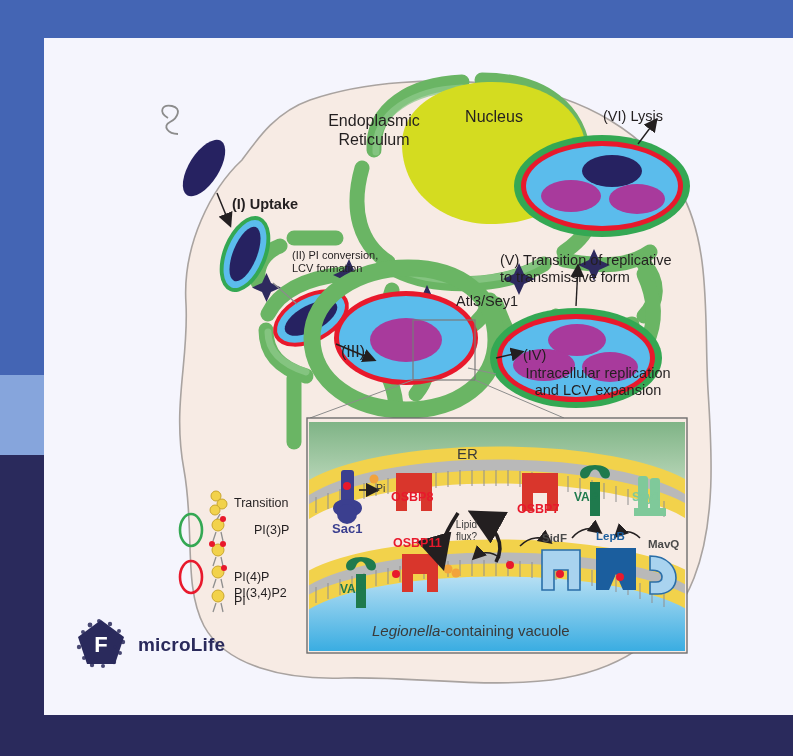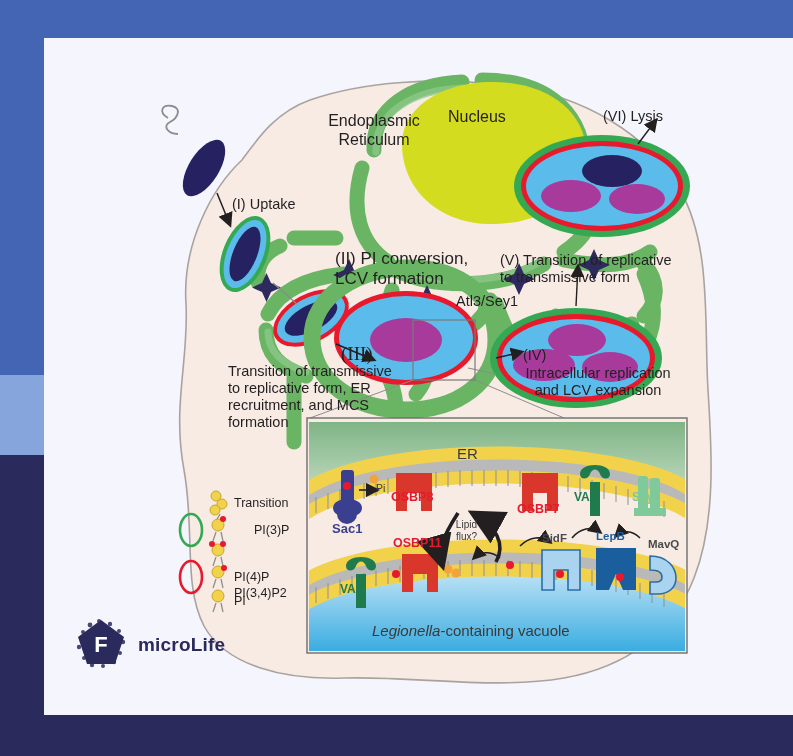--- a/index.html
+++ b/index.html
@@ -310,33 +310,29 @@
             <circle cx="174" cy="558" r="6" fill="#f2d24b" stroke="#c9a62e" stroke-width="1"></circle>
             <path d="M172,565 l-3,9 M177,565 l2,9" stroke="#8f8f8f" stroke-width="1.3" fill="none"></path>
           </g>
         </g>
       </svg>
     </div>
 
     <div class="lbl" style="left:255px;top:74px;width:150px;text-align:center;font-size:16px;">Endoplasmic
 Reticulum</div>
 
-    <div class="lbl" style="left:404px;top:70px;width:92px;font-size:16px;">Nucleus</div>
-
-    <div class="lbl" style="left:188px;top:158px;font-size:14.5px;">(I) Uptake</div>
-
-    <div class="lbl" style="left:248px;top:211px;font-size:17px;margin-left:43px;">(II) PI conversion,
+    <div class="lbl" style="left:404px;top:70px;width:92px;text-align:center;font-size:16px;">Nucleus</div>
+
+    <div class="lbl" style="left:188px;top:158px;font-size:14.5px;font-weight:bold;">(I) Uptake</div>
+
+    <div class="lbl" style="left:248px;top:211px;font-size:11px;">(II) PI conversion,
 LCV formation</div>
 
-    <div class="lbl" style="left:297px;top:305px;font-size:19px;font-family:Liberation Serif, serif;">(III)</div>
-
-    <div class="lbl" style="left:184px;top:325px;width:200px;font-size:14.5px;">Transition of transmissive
-to replicative form, ER
-recruitment, and MCS
-formation</div>
+    <div class="lbl" style="left:297px;top:305px;font-size:16px;">(III)</div>
+
 
     <div class="lbl" style="left:412px;top:255px;font-size:14.5px;">Atl3/Sey1</div>
 
     <div class="lbl" style="left:479px;top:309px;font-size:14.5px;">(IV)</div>
 
     <div class="lbl" style="left:456px;top:214px;width:220px;font-size:14.5px;">(V) Transition of replicative
 to transmissive form</div>
 
     <div class="lbl" style="left:439px;top:327px;width:230px;text-align:center;font-size:14.5px;">Intracellular replication
 and LCV expansion</div>

